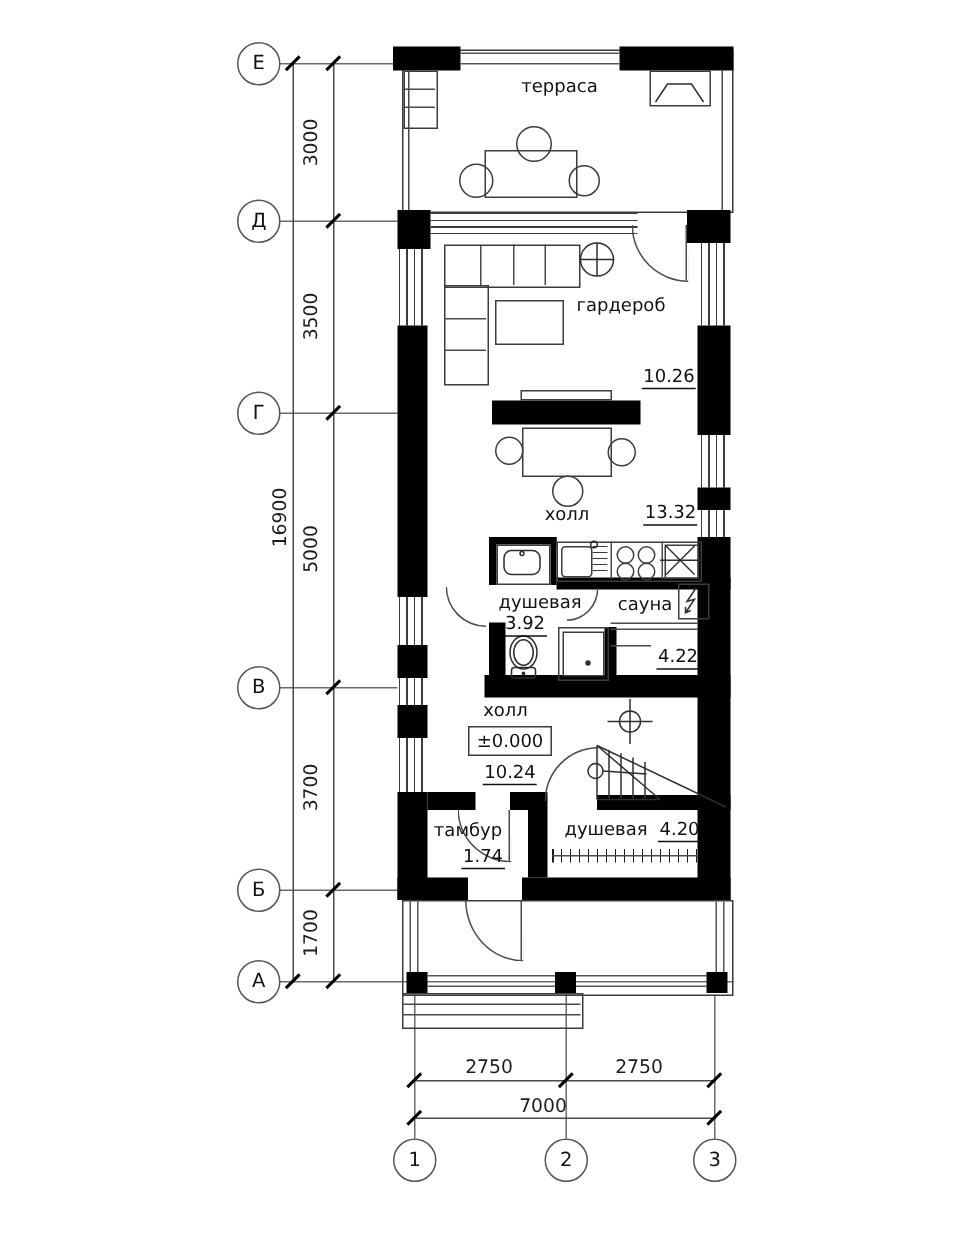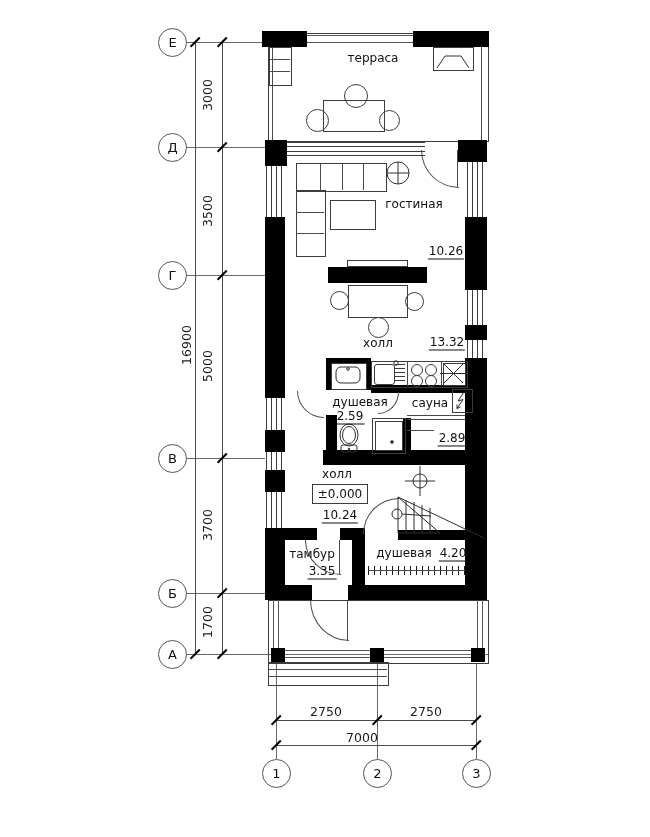--- a/index.html
+++ b/index.html
@@ -262,28 +262,28 @@
       <line x1="463" y1="364" x2="444" y2="383"></line>
       <line x1="440" y1="373.5" x2="467" y2="373.5"></line>
     </g>
 
     <path d="M464,392 l-6,9 l5,-1.5 l-6,9 M457,404.5 l0,4 l3.5,-1.5"></path>
 
     <circle cx="392" cy="442" r="1.3" fill="#2e2e2e"></circle>
   </svg>
 
   <div class="lbl" style="left:373px;top:58px">терраса</div>
-  <div class="lbl" style="left:414px;top:204px">гостиная</div>
+  <div class="lbl" style="left:414px;top:204px">гардероб</div>
   <div class="lbl area" style="left:446px;top:252px">10.26</div>
   <div class="lbl" style="left:378px;top:343px">холл</div>
   <div class="lbl area" style="left:447px;top:343px">13.32</div>
   <div class="lbl" style="left:360px;top:402px">душевая</div>
-  <div class="lbl area" style="left:350px;top:417px">2.59</div>
+  <div class="lbl area" style="left:350px;top:417px">3.92</div>
   <div class="lbl" style="left:430px;top:403px">сауна</div>
-  <div class="lbl area" style="left:452px;top:439px">2.89</div>
+  <div class="lbl area" style="left:452px;top:439px">4.22</div>
   <div class="lbl" style="left:337px;top:474px">холл</div>
   <div class="lbl area" style="left:340px;top:516px">10.24</div>
   <div class="lbl" style="left:312px;top:554px">тамбур</div>
-  <div class="lbl area" style="left:322px;top:572px">3.35</div>
+  <div class="lbl area" style="left:322px;top:572px">1.74</div>
   <div class="lbl" style="left:404px;top:553px">душевая</div>
   <div class="lbl area" style="left:453px;top:554px">4.20</div>
 
 </div>
 
 </body></html>

